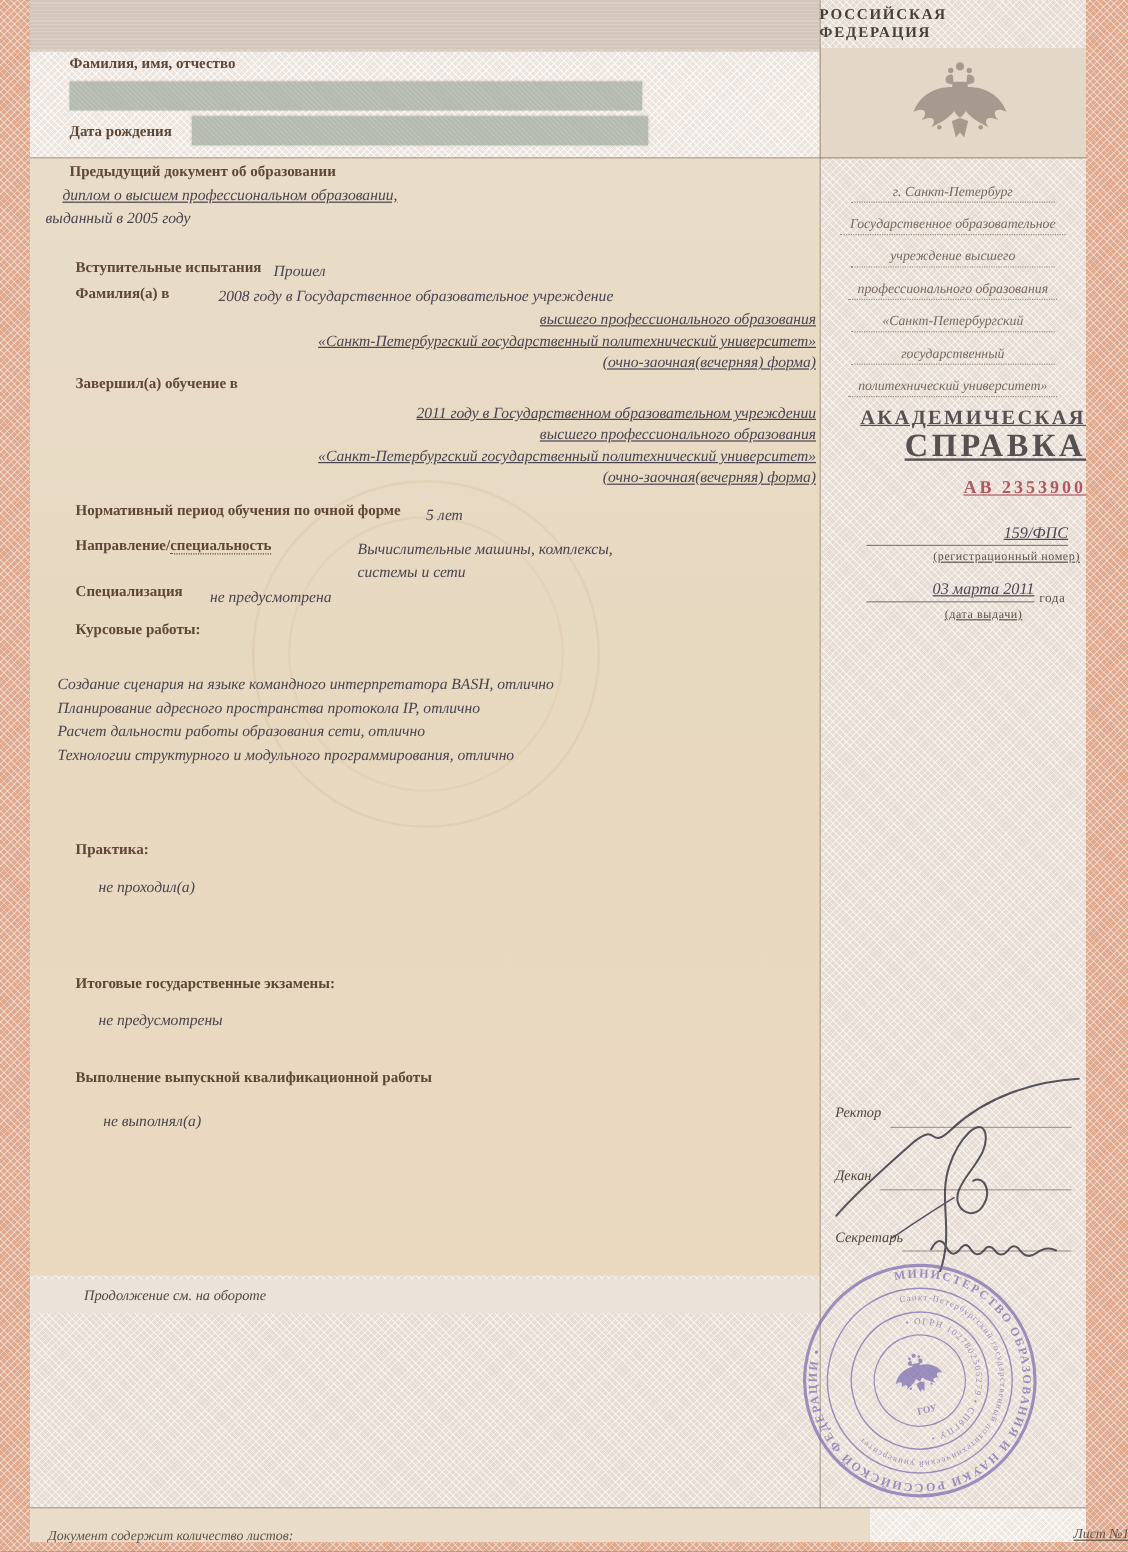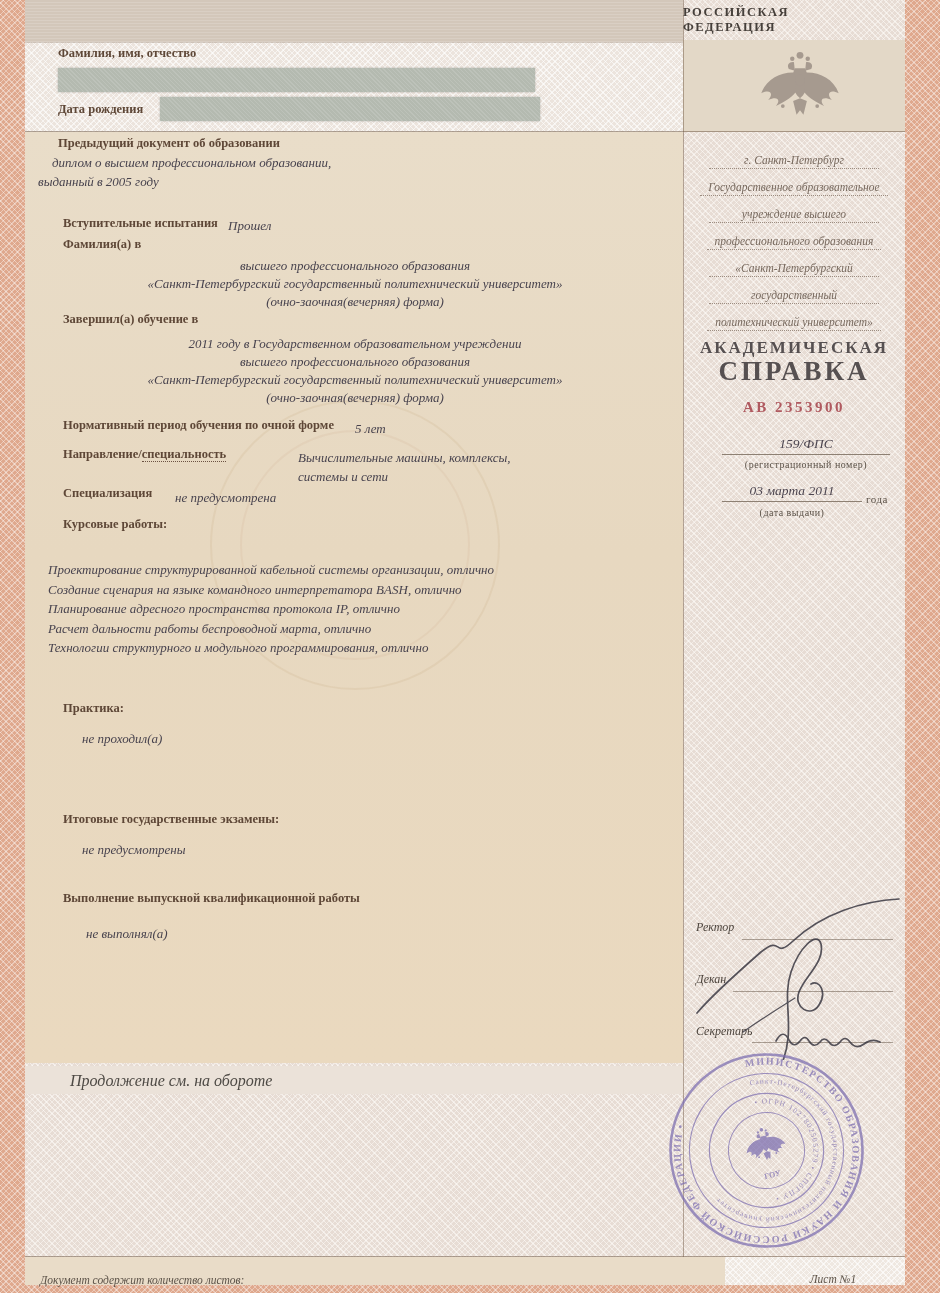--- a/index.html
+++ b/index.html
@@ -39,21 +39,21 @@
       repeating-linear-gradient(-45deg, rgba(255,255,255,.6) 0 1px, transparent 1px 4px); }
   .hline { height:1px; background:rgba(115,92,72,.55); }
   .hline.soft { background:rgba(115,92,72,.25); }
   .vline { width:1px; background:rgba(115,92,72,.5); }
   .redact { background:#b4bab0; box-shadow:0 0 2px rgba(90,100,90,.4);
     background-image:repeating-linear-gradient(45deg, rgba(255,255,255,.12) 0 1px, transparent 1px 3px); }
   .watermark { border:2px solid rgba(195,160,120,.16); border-radius:50%; }
   .watermark.in { border-color:rgba(195,160,120,.12); }
   .lbl { font-weight:bold; color:#5e4737; font-size:12.5px; white-space:nowrap; }
   .val { font-style:italic; color:#48434e; font-size:13px; white-space:nowrap; }
-  .ctr { text-align:center; }
+  .ctr { text-align:right;text-decoration:underline; }
   .cw-list .val { display:block; line-height:19.5px; }
   .country { font-weight:bold; color:#453f3a; font-size:12.5px; letter-spacing:1.5px;
     line-height:15px; text-align:left; }
   .issuer { text-align:center; }
   .issuer span { display:inline-block; font-style:italic; color:#77695e; font-size:11.5px;
     border-bottom:1px dotted #9c8d81; padding:0 8px 2px; margin-bottom:8px; min-width:170px; }
   .title1 { font-weight:bold; color:#565051; font-size:17px; letter-spacing:2px; }
   .title2 { font-weight:bold; color:#565051; font-size:27px; letter-spacing:3px; }
   .docnum { font-weight:bold; color:#b05a60; font-size:15px; letter-spacing:2.5px; }
   .regline { border-bottom:1px solid #8d8073; font-style:italic; color:#4d4650;
@@ -113,26 +113,27 @@
 
   <div class="abs country" style="left:683px; top:5px; width:222px;">
     <span>РОССИЙСКАЯ</span><br>
     <span>ФЕДЕРАЦИЯ</span>
   </div>
   <svg class="abs" style="left:757px; top:46px; color:#a0948a; opacity:.9;" width="86" height="84" viewBox="0 0 100 90">
     <use href="#eagle"></use>
   </svg>
 
   <div class="abs lbl" style="left:58px; top:136px;">Предыдущий документ об образовании</div>
-  <div class="abs val" style="left:52px; top:155px;">диплом о высшем профессиональном образовании,</div>
+  <div class="abs val" style="left:52px; top:155px;text-decoration:underline;">диплом о высшем профессиональном образовании,</div>
   <div class="abs val" style="left:38px; top:174px;">выданный в 2005 году</div>
 
   <div class="abs lbl" style="left:63px; top:216px;">Вступительные испытания</div>
   <div class="abs val" style="left:228px; top:218px;">Прошел</div>
   <div class="abs lbl" style="left:63px; top:237px;">Фамилия(а) в</div>
+  <div class="abs val" style="left:182px; top:239px;">2008 году в Государственное образовательное учреждение</div>
   <div class="abs val ctr" style="left:30px; top:258px; width:650px;">высшего профессионального образования</div>
   <div class="abs val ctr" style="left:30px; top:276px; width:650px;">«Санкт-Петербургский государственный политехнический университет»</div>
   <div class="abs val ctr" style="left:30px; top:294px; width:650px;">(очно-заочная(вечерняя) форма)</div>
 
   <div class="abs lbl" style="left:63px; top:312px;">Завершил(а) обучение в</div>
   <div class="abs val ctr" style="left:30px; top:336px; width:650px;">2011 году  в Государственном образовательном учреждении</div>
   <div class="abs val ctr" style="left:30px; top:354px; width:650px;">высшего профессионального образования</div>
   <div class="abs val ctr" style="left:30px; top:372px; width:650px;">«Санкт-Петербургский государственный политехнический университет»</div>
   <div class="abs val ctr" style="left:30px; top:390px; width:650px;">(очно-заочная(вечерняя) форма)</div>
 
@@ -143,24 +144,23 @@
     <span>Направление/</span><span style="border-bottom:1px dotted #6b5242;">специальность</span>
   </div>
   <div class="abs val" style="left:298px; top:450px;">Вычислительные машины, комплексы,</div>
   <div class="abs val" style="left:298px; top:469px;">системы и сети</div>
 
   <div class="abs lbl" style="left:63px; top:486px;">Специализация</div>
   <div class="abs val" style="left:175px; top:490px;">не предусмотрена</div>
 
   <div class="abs lbl" style="left:63px; top:517px;">Курсовые работы:</div>
   <div class="abs cw-list" style="left:48px; top:560px; width:620px;">
-    <span class="val">Проектирование структурированной кабельной системы организации, отлично</span>
     <span class="val">Создание сценария на языке командного интерпретатора BASH, отлично</span>
     <span class="val">Планирование адресного пространства протокола IP, отлично</span>
-    <span class="val">Расчет дальности работы беспроводной марта, отлично</span>
+    <span class="val">Расчет дальности работы образования сети, отлично</span>
     <span class="val">Технологии структурного и модульного программирования, отлично</span>
   </div>
 
   <div class="abs lbl" style="left:63px; top:701px;">Практика:</div>
   <div class="abs val" style="left:82px; top:731px;">не проходил(а)</div>
 
   <div class="abs lbl" style="left:63px; top:812px;">Итоговые государственные экзамены:</div>
   <div class="abs val" style="left:82px; top:842px;">не предусмотрены</div>
 
   <div class="abs lbl" style="left:63px; top:891px;">Выполнение выпускной квалификационной работы</div>
@@ -221,16 +221,16 @@
         <textPath href="#tp2">Санкт-Петербургский государственный политехнический университет</textPath>
       </text>
       <text font-size="7.4" letter-spacing="1.2" fill="#7b6cb0" font-family="Liberation Serif, serif">
         <textPath href="#tp3">• ОГРН 1027802505279 • СПбГПУ •</textPath>
       </text>
       <use href="#eagle" x="80" y="78" width="45" height="40" color="#7b6cb0"></use>
       <text x="102.5" y="130" font-size="8" text-anchor="middle" fill="#7b6cb0" font-weight="bold" font-family="Liberation Serif, serif">ГОУ</text>
     </g>
   </svg>
 
-  <div class="abs foot" style="left:70px; top:1072px; font-size:16px; color:#4d4944;">Продолжение см. на обороте</div>
+  <div class="abs foot" style="left:70px; top:1072px; font-size:12px; color:#4d4944;">Продолжение см. на обороте</div>
   <div class="abs foot" style="left:40px; top:1274px;">Документ содержит количество листов:</div>
   <div class="abs foot ctr" style="left:725px; top:1273px; width:216px;">Лист №1</div>
 </div>
 
 </body></html>

